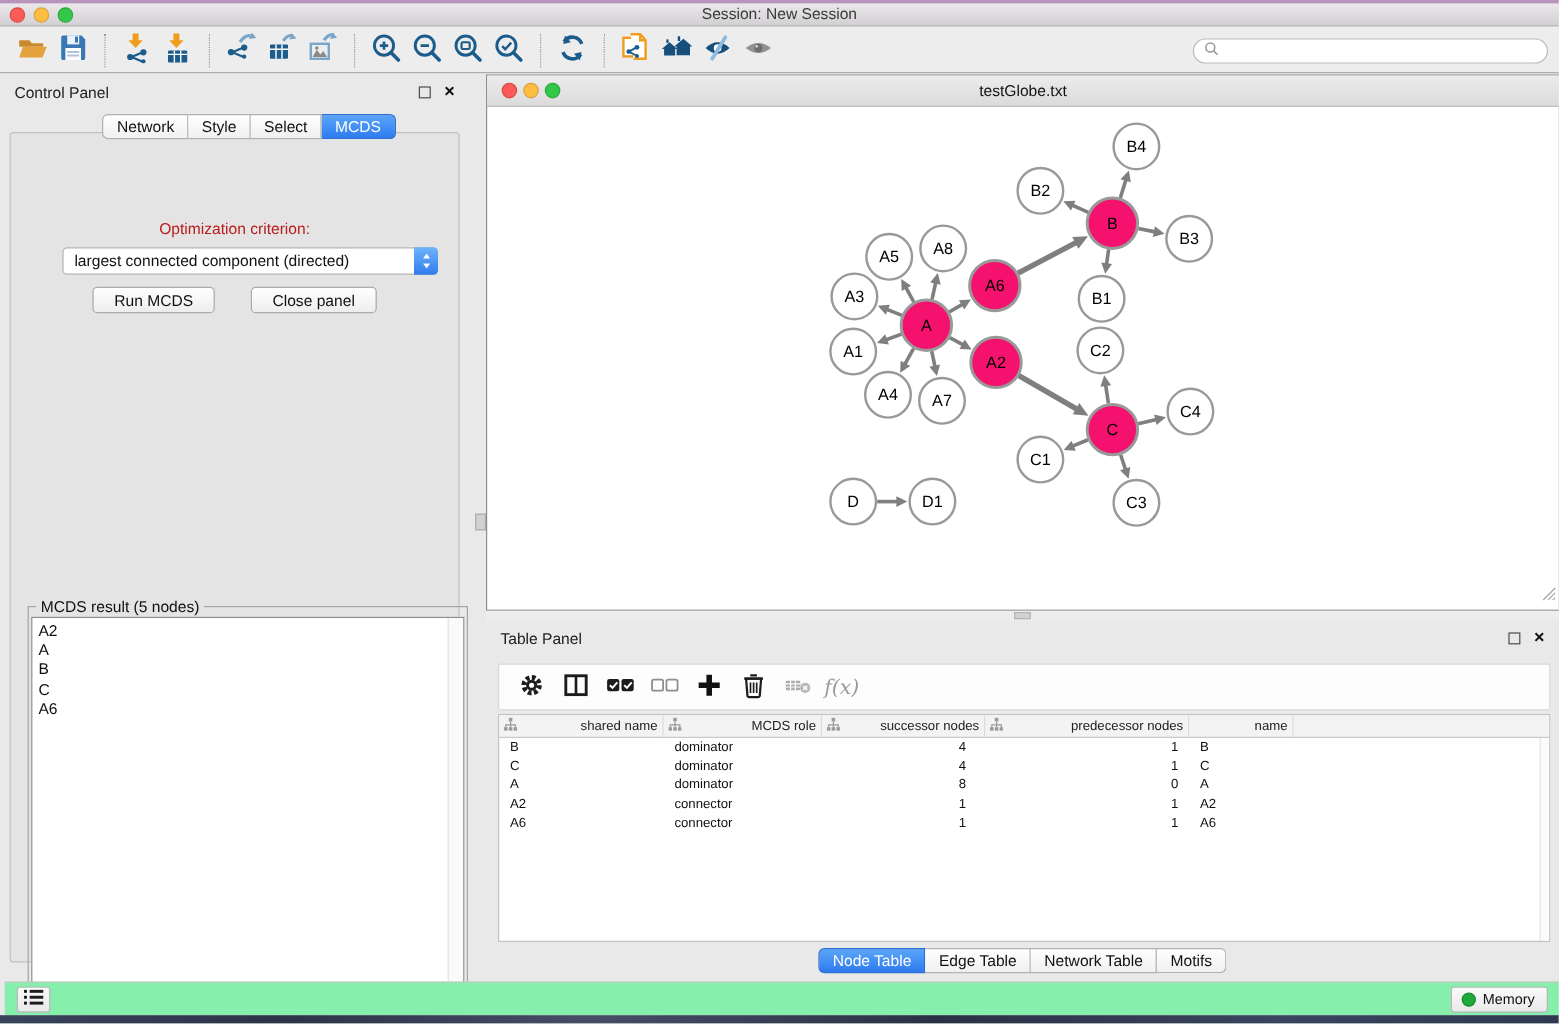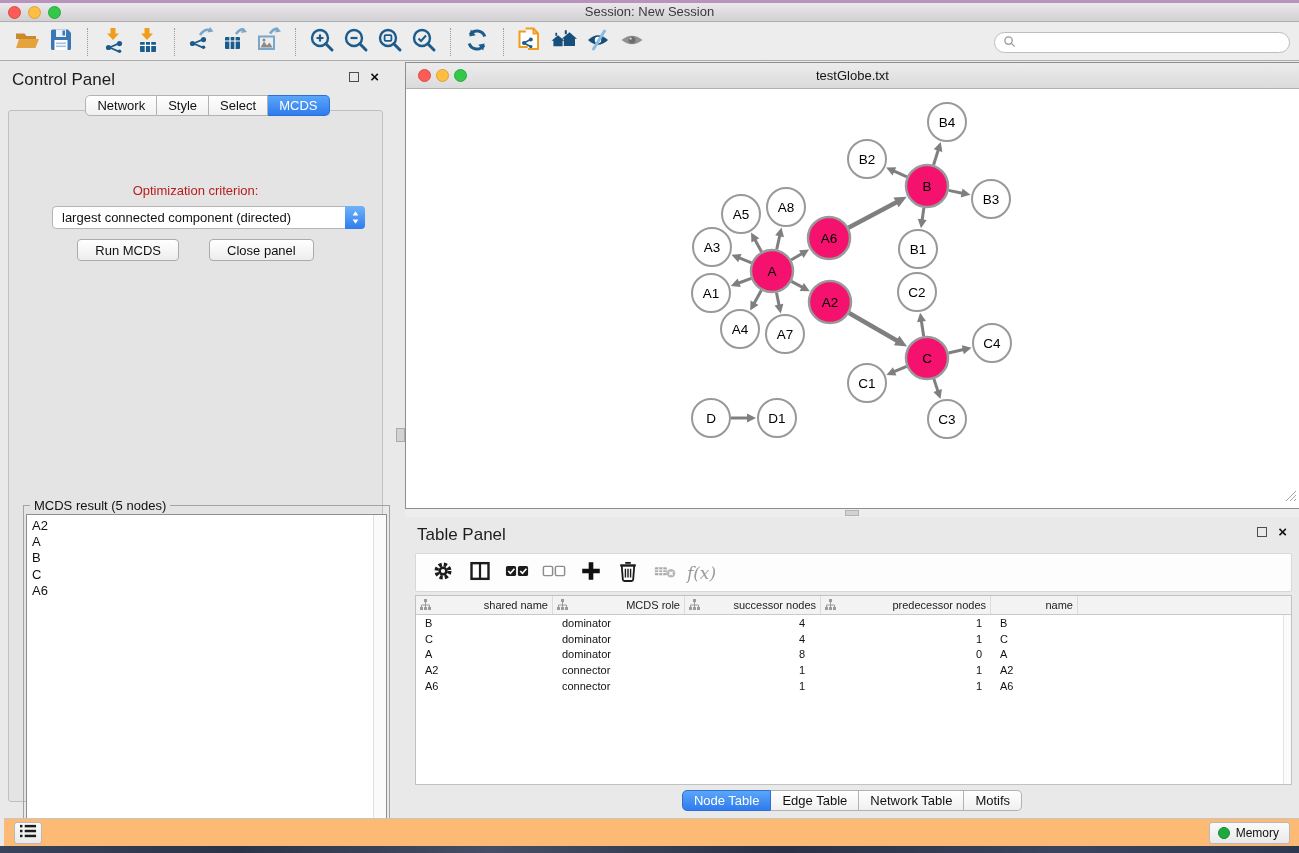--- a/index.html
+++ b/index.html
@@ -23,21 +23,21 @@
   .tb-btn { width:34px; height:32px; background:none; border:none; display:flex; align-items:center;
             justify-content:center; padding:0; cursor:default; }
   .tb-btn svg { width:26px; height:26px; }
   .search-box { position:absolute; right:9px; top:9px; width:296px; height:21px; background:#fff;
                 border:1px solid #bdbdbd; border-radius:11px; display:flex; align-items:center;
                 padding-left:8px; gap:5px; }
   .search-box input { border:none; outline:none; flex:1; font-size:12px; background:transparent;
                       font-family:"Liberation Sans",sans-serif; }
 
   
-  .panel-title { position:absolute; left:12px; top:8px; font-size:17px; color:#1d1d1d; }
+  .panel-title { position:absolute; left:12px; top:8px; font-size:13px; color:#1d1d1d; }
   .panel-ctrls { position:absolute; right:12px; top:9px; display:flex; gap:11px; align-items:center; }
   .float-btn { width:10px; height:10px; border:1.6px solid #4d4d4d; background:transparent; }
   .close-btn { font-size:15px; font-weight:bold; color:#111; line-height:11px; border:none; background:none; }
 
   .seg { height:21px; line-height:19px; padding:0 11px; font-size:13px; color:#111;
          background:linear-gradient(#ffffff,#f0f0f0); border:1px solid #b2b2b2; border-left:none; }
   .seg.first { border-left:1px solid #b2b2b2; border-radius:5px 0 0 5px; }
   .seg.last  { border-radius:0 5px 5px 0; }
   .seg.active { background:linear-gradient(#5ba6f8,#2e7bef); border-color:#2e6fd4; color:#fff; }
 
@@ -96,21 +96,21 @@
   .td { display:flex; align-items:center; height:100%; overflow:hidden; }
   .c0 { width:137px; } .c1 { width:132px; } .c2 { width:136px; } .c3 { width:170px; } .c4 { width:87px; }
   .fill { flex:1; border-right:none !important; }
   .cell-left { padding-left:9px; }
   .num2 { justify-content:flex-end; padding-right:16px; }
   .num3 { justify-content:flex-end; padding-right:9px; }
   .v-track { position:absolute; right:0; top:19px; bottom:0; width:8px; background:#fbfbfb; border-left:1px solid #e4e4e4; }
   .tp-tabs { position:absolute; left:0; right:0; bottom:2px; display:flex; justify-content:center;align-items:flex-end; }
 
   
-  .statusbar { position:absolute; left:4px; top:818px; right:0; height:28px; background:#fdba74; border-top:1px solid #c6c6c6; }
+  .statusbar { position:absolute; left:4px; top:818px; right:0; height:28px; background:#86efac; border-top:1px solid #c6c6c6; }
   .sb-list-btn { position:absolute; left:10px; top:3px; width:28px; height:22px; background:linear-gradient(#fafafa,#e9e9e9);
                  border:1px solid #b9b9b9; border-radius:3px; display:flex; align-items:center; justify-content:center; }
   .memory-btn { position:absolute; right:9px; top:3px; height:22px; padding:0 10px 0 8px; display:flex; align-items:center;
                 gap:6px; background:linear-gradient(#fafafa,#e9e9e9); border:1px solid #b9b9b9; border-radius:3px; font-size:12px; color:#111; }
   .mem-dot { width:12px; height:12px; border-radius:50%; background:#1fa83c; border:1px solid #188a30; }
   .wallpaper { position:absolute; left:0; top:846px; right:0; height:7px;
                background:linear-gradient(90deg,#39435c,#2b3348 18%,#454e66 38%,#2a3146 60%,#3a445e 82%,#2e3850); }
 </style>
 </head>
 <body>

